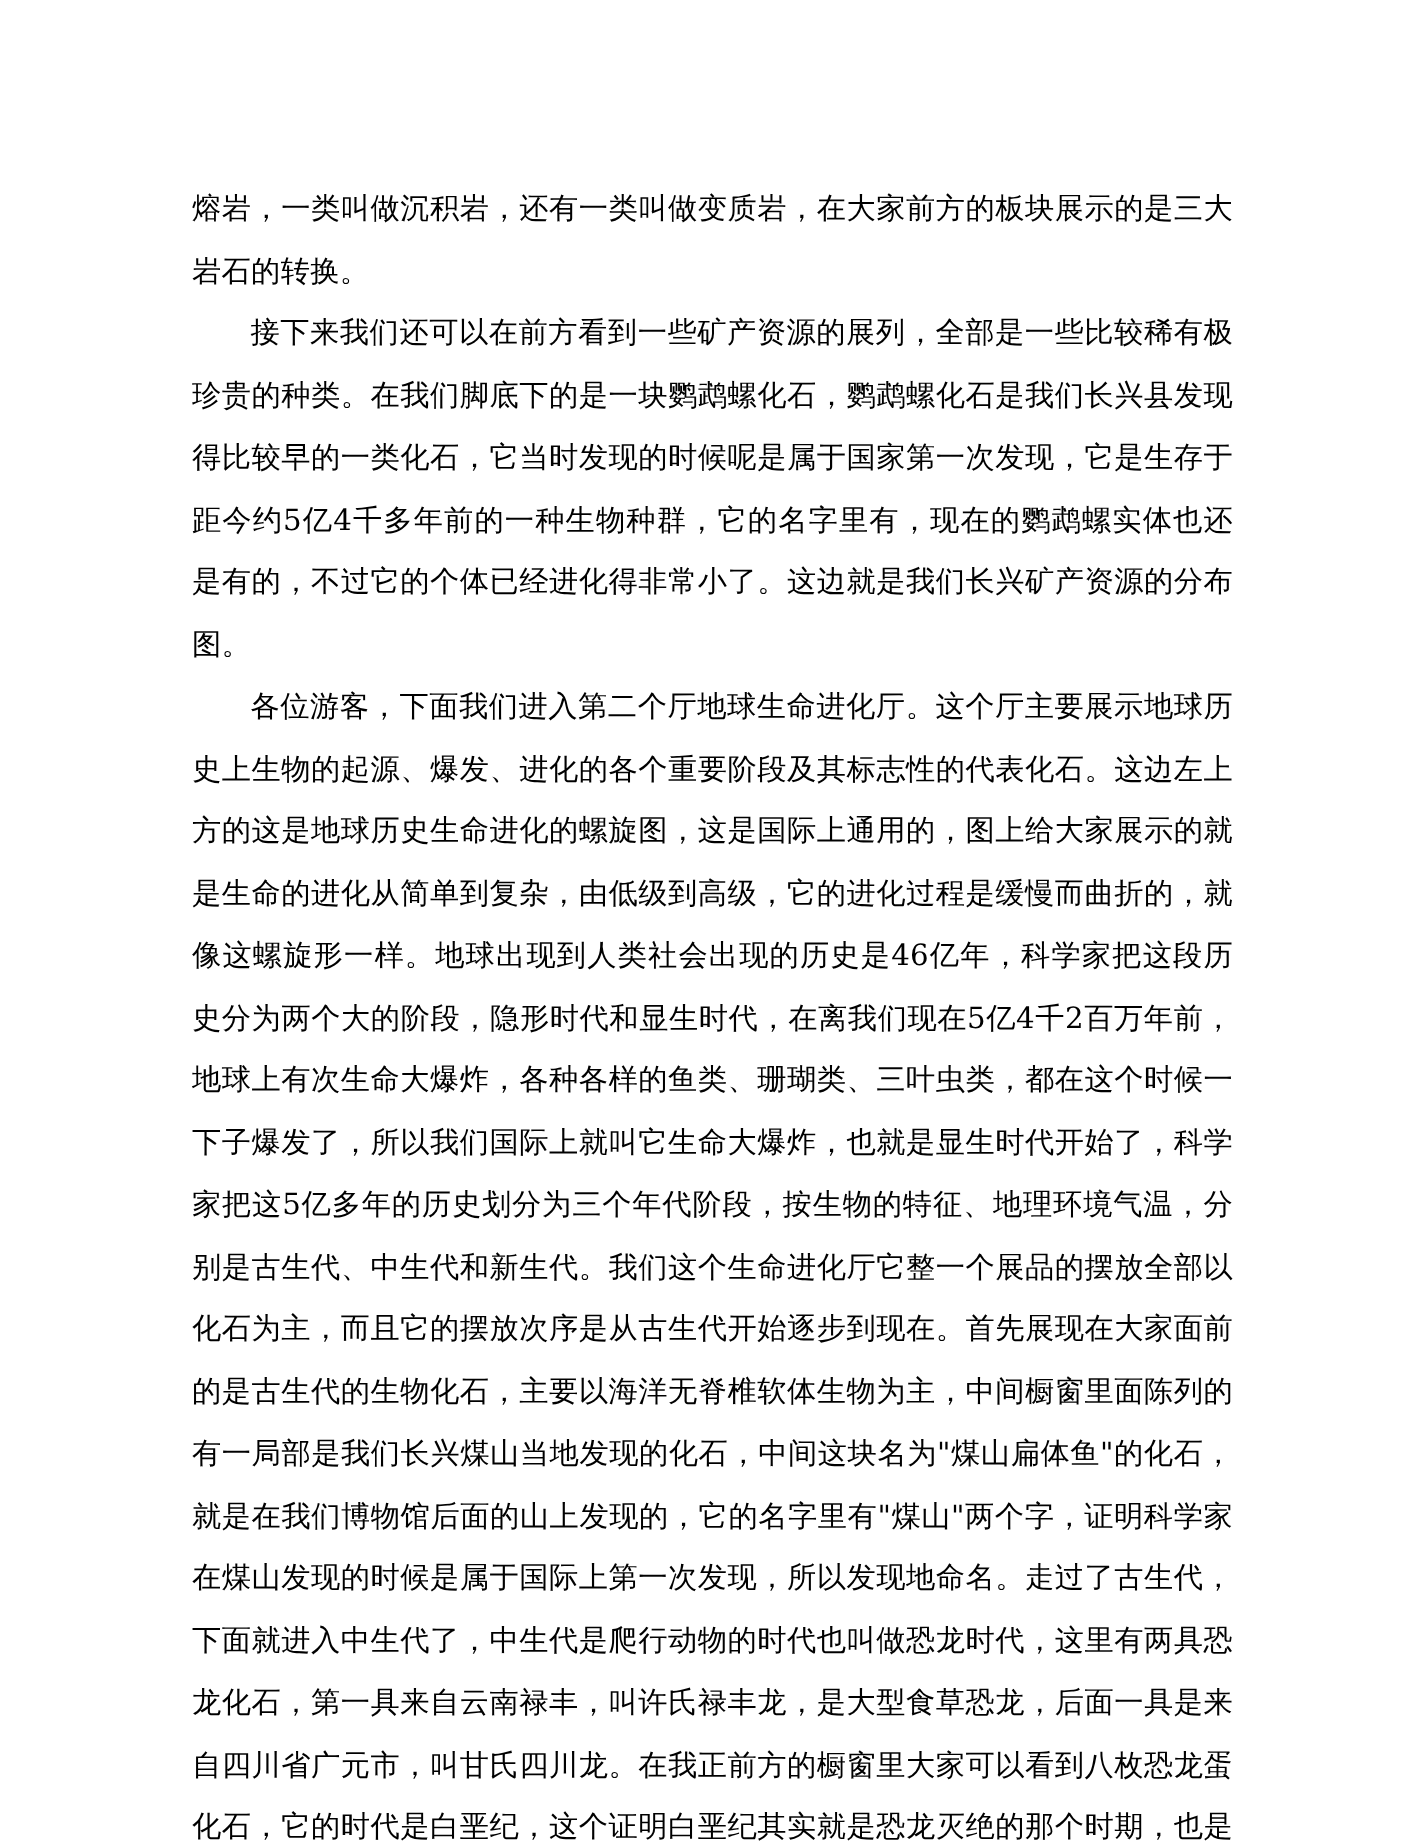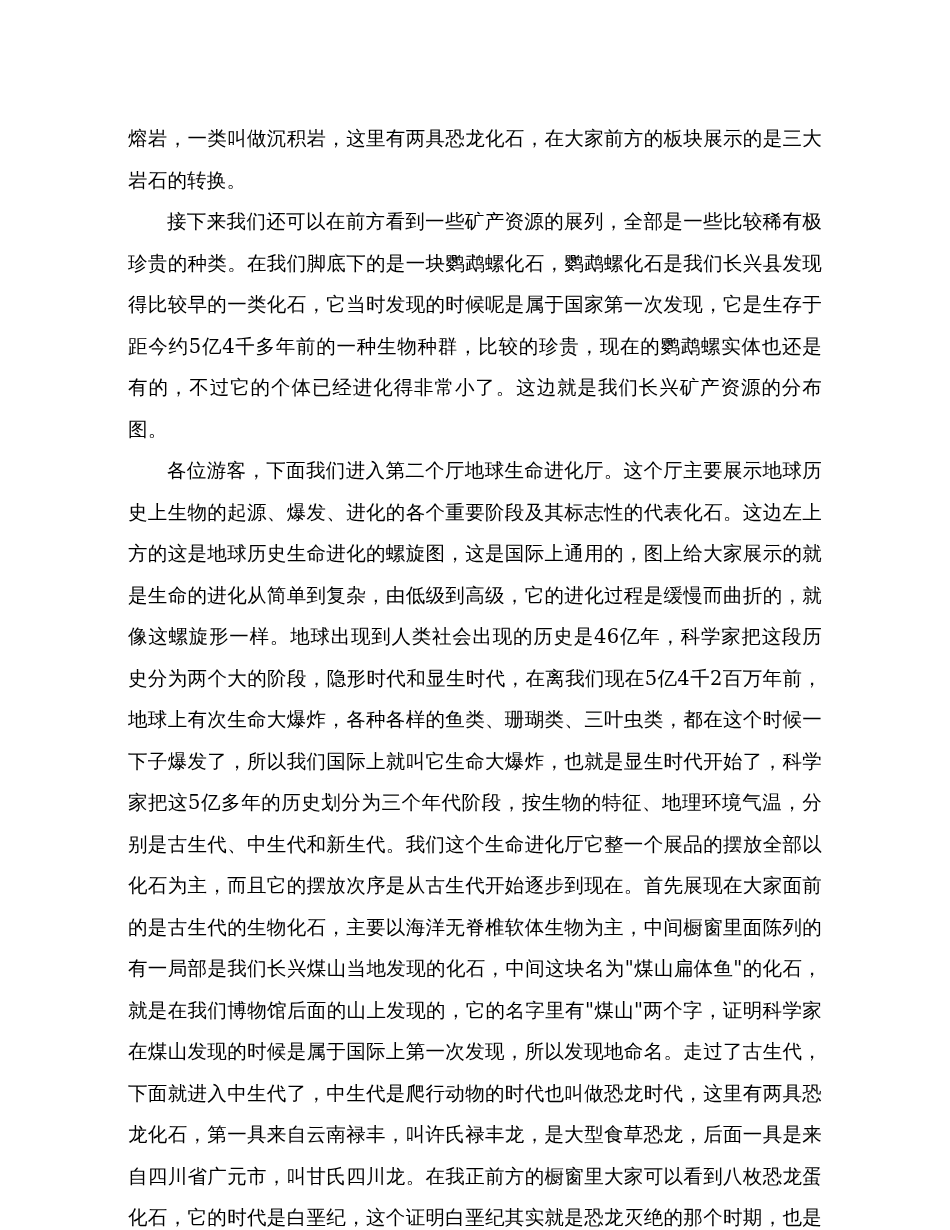--- a/index.html
+++ b/index.html
@@ -33,17 +33,17 @@
   }
   .indent {
     text-indent: 2em;
   }
 </style>
 </head>
 <body>
 
 <div class="page">
   <div class="doc-body">
-    <p>熔岩，一类叫做沉积岩，这里有两具恐龙化石，在大家前方的板块展示的是三大岩石的转换。</p>
-    <p class="indent">接下来我们还可以在前方看到一些矿产资源的展列，全部是一些比较稀有极珍贵的种类。在我们脚底下的是一块鹦鹉螺化石，鹦鹉螺化石是我们长兴县发现得比较早的一类化石，它当时发现的时候呢是属于国家第一次发现，它是生存于距今约5亿4千多年前的一种生物种群，比较的珍贵，现在的鹦鹉螺实体也还是有的，不过它的个体已经进化得非常小了。这边就是我们长兴矿产资源的分布图。</p>
+    <p>熔岩，一类叫做沉积岩，还有一类叫做变质岩，在大家前方的板块展示的是三大岩石的转换。</p>
+    <p class="indent">接下来我们还可以在前方看到一些矿产资源的展列，全部是一些比较稀有极珍贵的种类。在我们脚底下的是一块鹦鹉螺化石，鹦鹉螺化石是我们长兴县发现得比较早的一类化石，它当时发现的时候呢是属于国家第一次发现，它是生存于距今约5亿4千多年前的一种生物种群，它的名字里有，现在的鹦鹉螺实体也还是有的，不过它的个体已经进化得非常小了。这边就是我们长兴矿产资源的分布图。</p>
     <p class="indent">各位游客，下面我们进入第二个厅地球生命进化厅。这个厅主要展示地球历史上生物的起源、爆发、进化的各个重要阶段及其标志性的代表化石。这边左上方的这是地球历史生命进化的螺旋图，这是国际上通用的，图上给大家展示的就是生命的进化从简单到复杂，由低级到高级，它的进化过程是缓慢而曲折的，就像这螺旋形一样。地球出现到人类社会出现的历史是46亿年，科学家把这段历史分为两个大的阶段，隐形时代和显生时代，在离我们现在5亿4千2百万年前，地球上有次生命大爆炸，各种各样的鱼类、珊瑚类、三叶虫类，都在这个时候一下子爆发了，所以我们国际上就叫它生命大爆炸，也就是显生时代开始了，科学家把这5亿多年的历史划分为三个年代阶段，按生物的特征、地理环境气温，分别是古生代、中生代和新生代。我们这个生命进化厅它整一个展品的摆放全部以化石为主，而且它的摆放次序是从古生代开始逐步到现在。首先展现在大家面前的是古生代的生物化石，主要以海洋无脊椎软体生物为主，中间橱窗里面陈列的有一局部是我们长兴煤山当地发现的化石，中间这块名为"煤山扁体鱼"的化石，就是在我们博物馆后面的山上发现的，它的名字里有"煤山"两个字，证明科学家在煤山发现的时候是属于国际上第一次发现，所以发现地命名。走过了古生代，下面就进入中生代了，中生代是爬行动物的时代也叫做恐龙时代，这里有两具恐龙化石，第一具来自云南禄丰，叫许氏禄丰龙，是大型食草恐龙，后面一具是来自四川省广元市，叫甘氏四川龙。在我正前方的橱窗里大家可以看到八枚恐龙蛋化石，它的时代是白垩纪，这个证明白垩纪其实就是恐龙灭绝的那个时期，也是中生代的末期。恐龙在中生代末期遭受了一次大灾难，从地球上消失了，接下来登上地球舞台的那么是我们的新生</p>
   </div>
 </div>
 
 </body></html>

